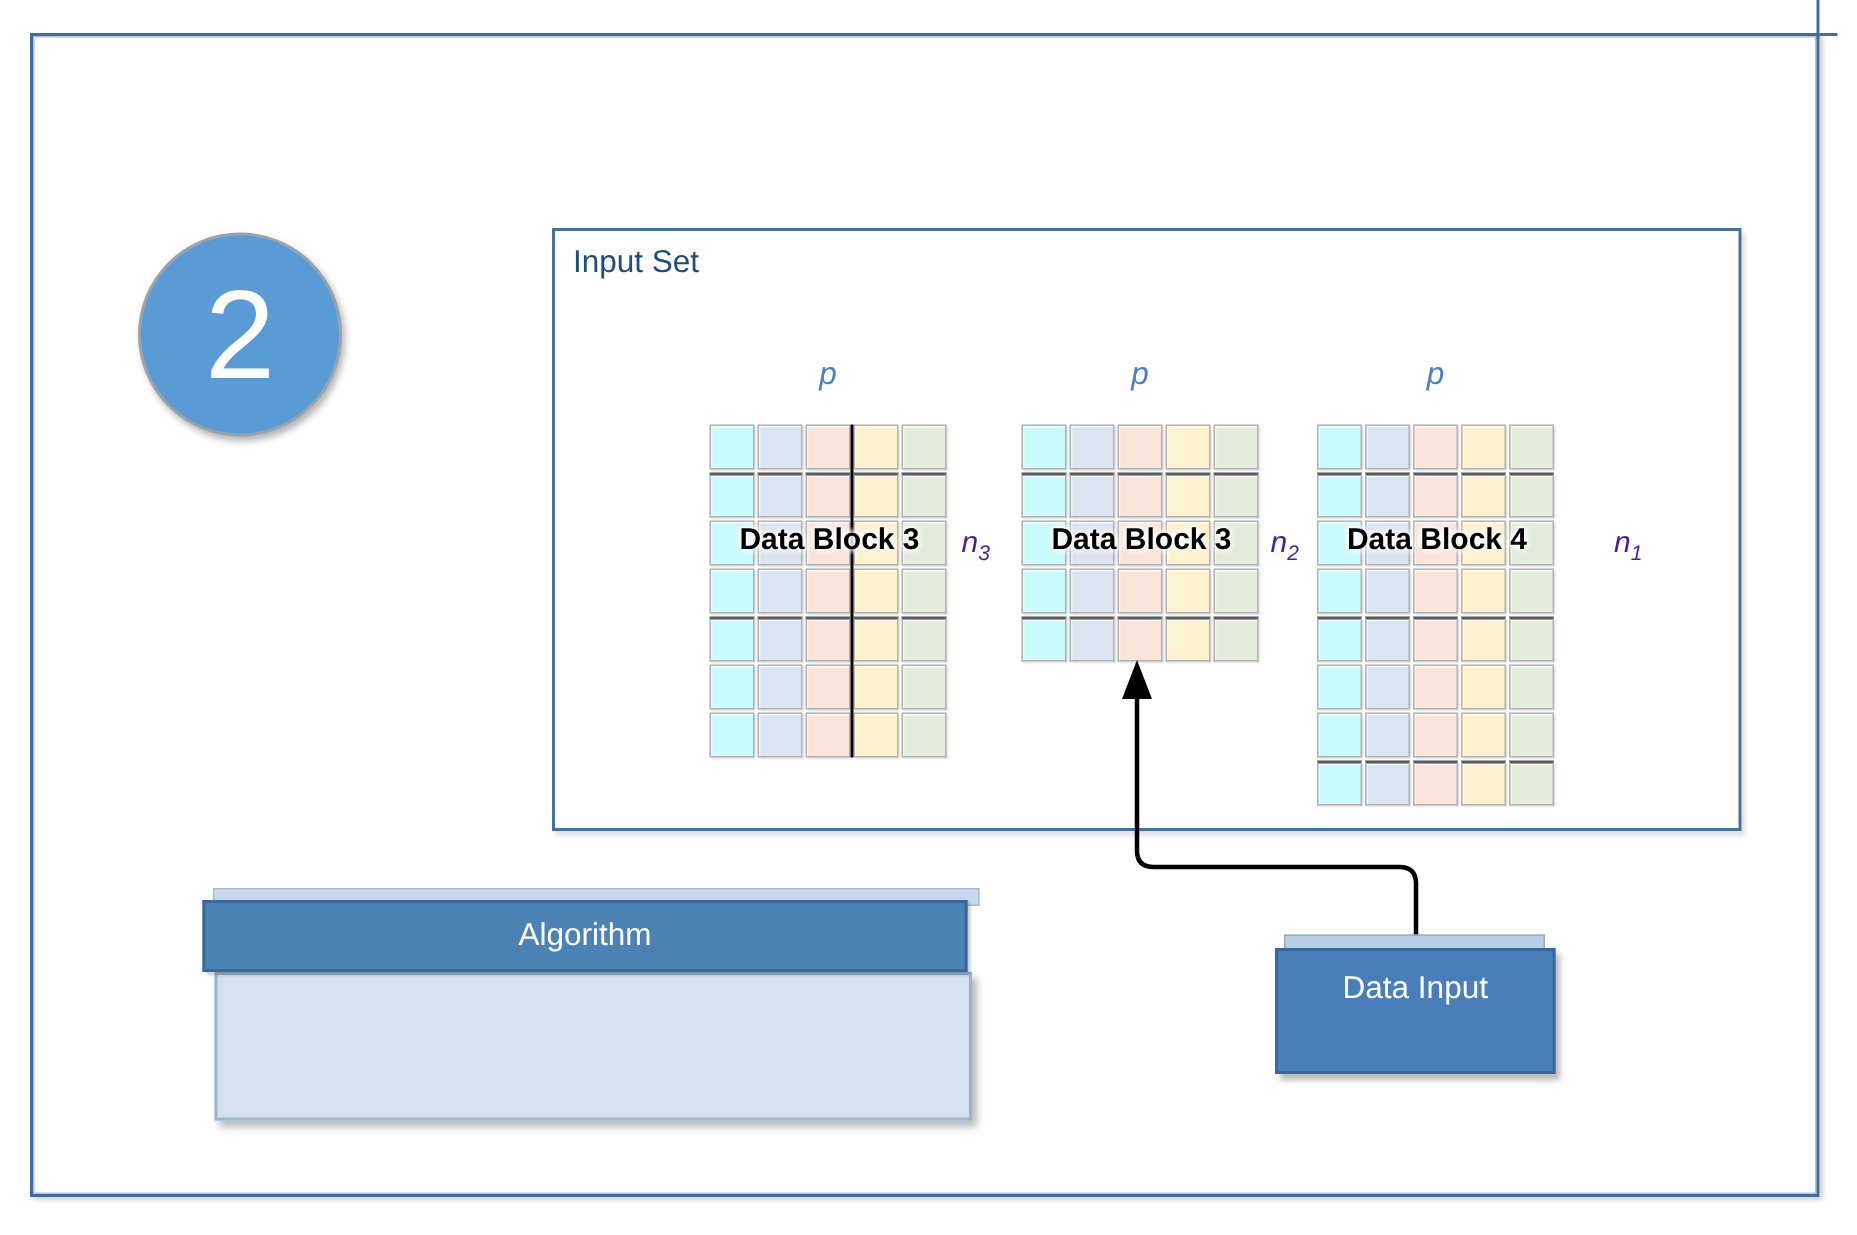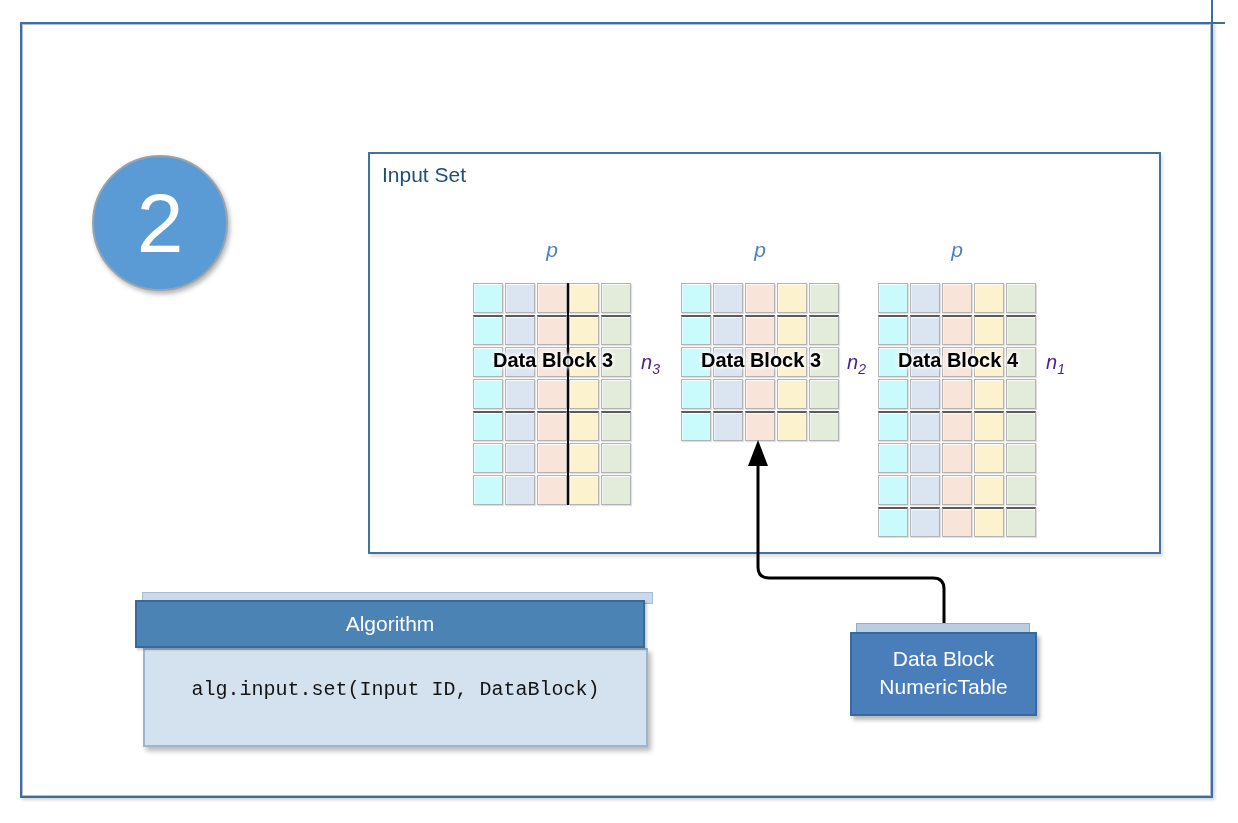--- a/index.html
+++ b/index.html
@@ -37,21 +37,21 @@
           box-shadow:inset 0 1px 0 rgba(255,255,255,.85), inset 1px 0 0 rgba(255,255,255,.5), 1px 1px 1px rgba(0,0,0,.12); }
   .cell.dark-top { border-top:2px solid #5a5a5a; }
 
   .block-label { top:349px; width:160px; text-align:center; font-size:20px;
                  font-weight:bold; color:#000; white-space:nowrap;
                  text-shadow:0 0 4px #fff, 0 0 4px #fff, 0 0 6px #fff; }
   .bl3 { left:473px; } .bl2 { left:681px; } .bl1 { left:878px; }
 
   .n-label { top:351px; font-size:20px; font-style:italic; color:#4c1d95; }
   .n-label sub { font-size:14px; font-style:italic; }
-  .n3 { left:641px; } .n2 { left:847px; } .n1 { left:1046px; }
+  .n3 { left:641px; } .n2 { left:847px; } .n1 { left:1076px; }
 
   .divider { left:567px; top:283px; width:2px; height:222px; background:#0a0a0a; }
 
   
   .arrow-svg { left:0; top:0; width:1238px; height:823px; pointer-events:none; }
 
   
   .nt-tab { left:856px; top:623px; width:174px; height:11px;
             background:#b9cde3; border:1px solid #93aecb; }
   .nt-box { left:850px; top:632px; width:187px; height:84px;
@@ -209,23 +209,21 @@
 <div class="abs n-label n2"><span>n</span><sub>2</sub></div>
 <div class="abs n-label n1"><span>n</span><sub>1</sub></div>
 
 <svg class="abs arrow-svg" viewBox="0 0 1238 823">
   <path d="M944,632 L944,589 Q944,578 933,578 L769,578 Q758,578 758,567 L758,464" fill="none" stroke="#000000" stroke-width="3"></path>
   <polygon points="758,440 748,466 768,466" fill="#000000"></polygon>
 </svg>
 
 <div class="abs nt-tab"></div>
 <div class="abs nt-box">
-  <div>Data Block</div>
-  <div>NumericTable</div>
+  <div>Data Input</div>
 </div>
 
 <div class="abs alg-tab"></div>
 <div class="abs alg-body">
-  <div>alg.input.set(Input ID, DataBlock)</div>
 </div>
 <div class="abs alg-header">
   <span>Algorithm</span>
 </div>
 
 </body></html>

